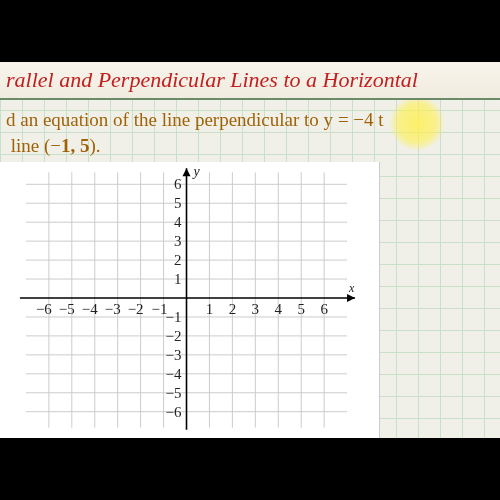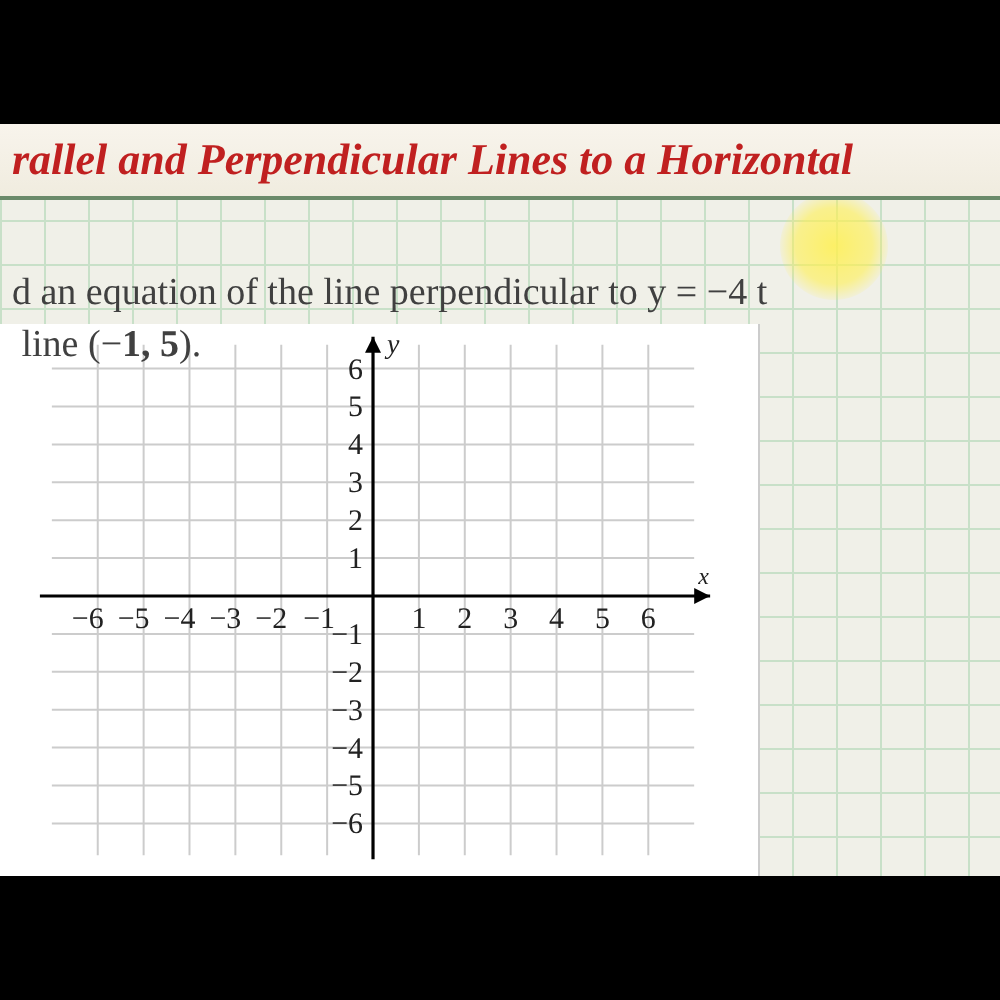--- a/index.html
+++ b/index.html
@@ -36,35 +36,34 @@
     background: linear-gradient(#f8f4ec, #f0ecdf);
     border-bottom: 2px solid #6a8a6a;
     display: flex;
     align-items: center;
     padding-left: 6px;
     z-index: 10;
   }
   .title {
     color: #c02020;
     font-size: 22px;
-    font-weight: bold;
+    font-weight: normal;
     font-style: italic;
     white-space: nowrap;
   }
   .prompt {
     position: absolute;
     top: 103px;
     left: 0;
     right: 0;
     padding: 4px 8px 4px 6px;
-    color: #404040;
+    color: #a16207;
     font-size: 19px;
     line-height: 1.35;
     z-index: 10;
-    margin-top: 27px;
   }
   .pt { font-weight: bold; }
   .highlight-dot {
     position: absolute;
     top: 96px;
     left: 390px;
     width: 54px;
     height: 54px;
     background: radial-gradient(circle, rgba(255,240,80,0.85) 0%, rgba(255,240,80,0.6) 50%, rgba(255,240,80,0) 75%);
     border-radius: 50%;

